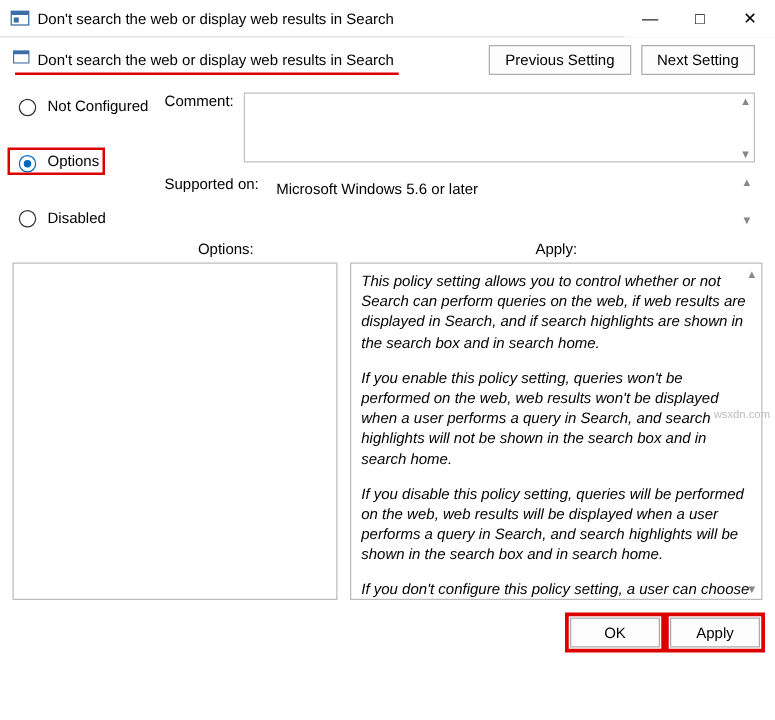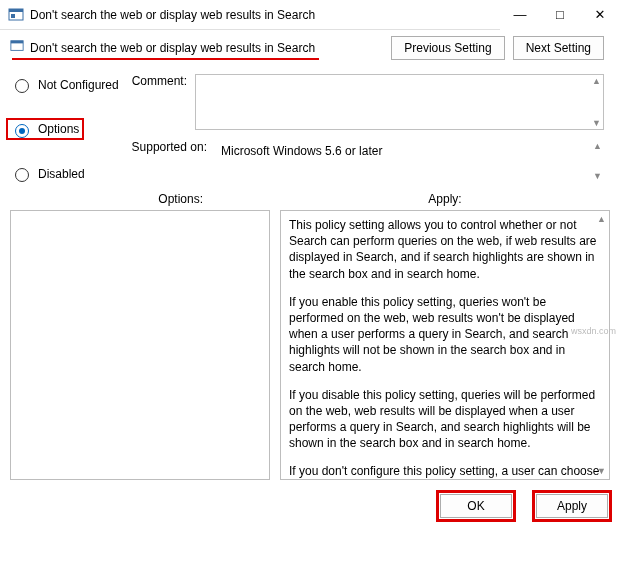--- a/index.html
+++ b/index.html
@@ -36,23 +36,23 @@
   .supported-box { flex:1; background:#fff; height:42px; margin-right:6px; position:relative; padding:4px 6px;}
 
   .mid-labels { display:flex; padding:10px 10px 4px 10px;justify-content:center; }
   .mid-labels .left { width:270px; }
   .panes { display:flex; padding:0 10px 8px 10px; gap:10px; }
   .pane { border:1px solid #bdbdbd; height:270px; padding:6px 8px; overflow:hidden; position:relative; }
   .pane.left { width:260px; }
   .pane.right { flex:1; }
   .pane.right .scroll-caret-up { top:3px; right:3px;}
   .pane.right .scroll-caret-down { bottom:3px; right:3px;}
-  .help-text p { margin:0 0 12px 0; line-height:1.35; }
+  .help-text p { margin:0 0 12px 0; line-height:1.35;font-style:italic; }
 
-  .footer { display:flex; justify-content:flex-end; gap:24px; padding:6px 12px 10px 0; }
+  .footer { display:flex; justify-content:flex-end; gap:8px; padding:6px 12px 10px 0; }
   .footer .btnwrap { position:relative; display:inline-block; }
   .redbox { position:absolute; inset:-4px; border:3px solid #d00; pointer-events:none; }
 
   .watermark { position:absolute; right:4px; bottom:240px; font-size:9px; color:#bbb;}
 </style>
 </head>
 <body>
 
 <div class="titlebar">
   <span class="icon">

